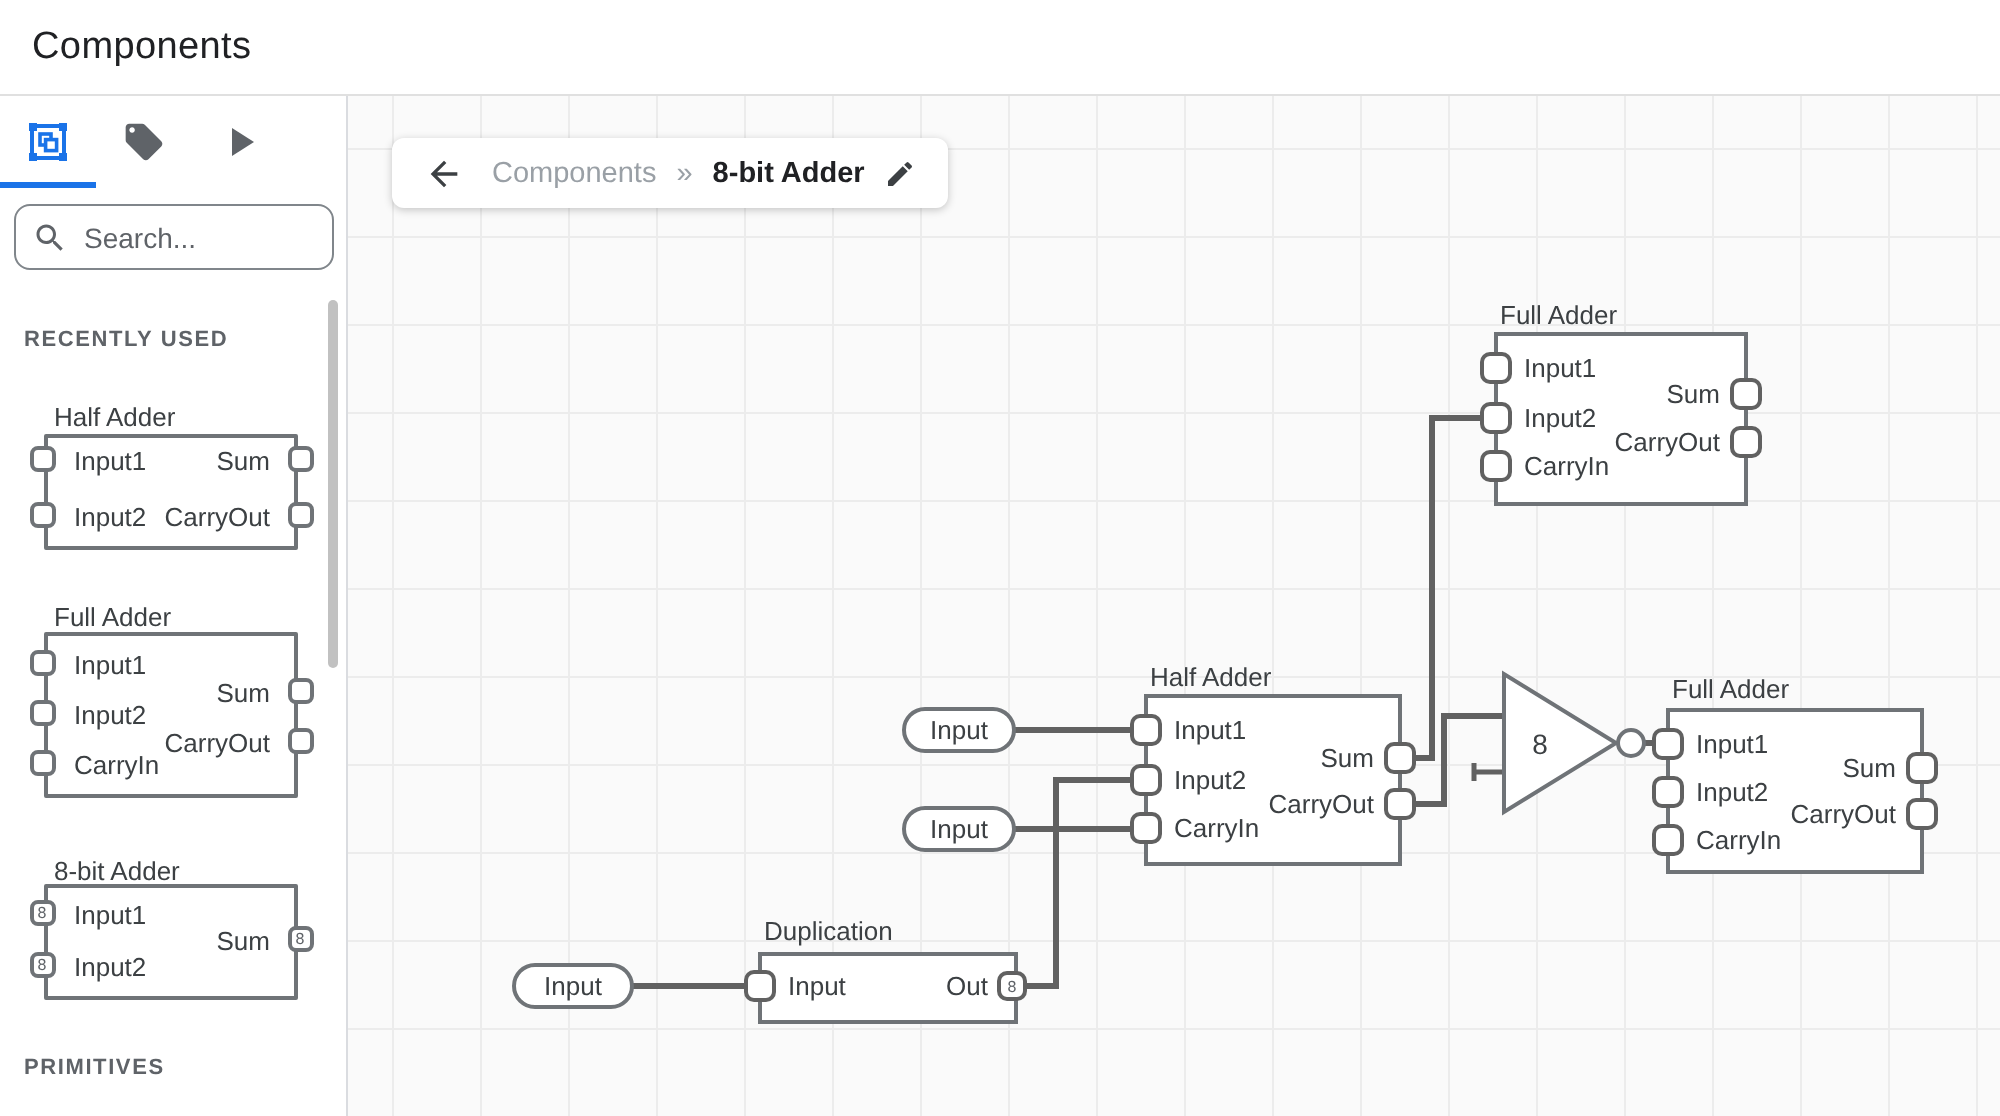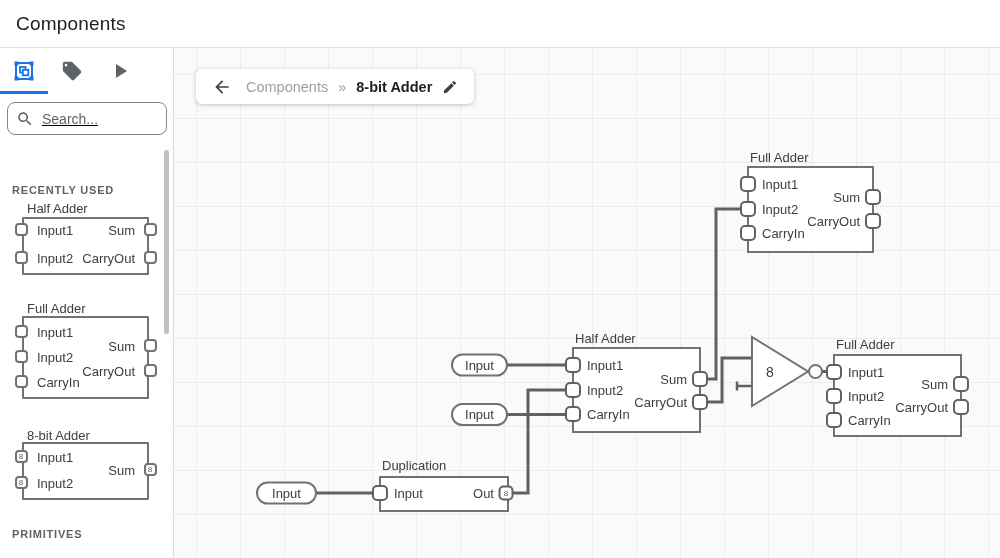--- a/index.html
+++ b/index.html
@@ -17,21 +17,21 @@
   .body { flex:1; display:flex; height:510px; }
 
   
   .sidebar { width:174px; flex:0 0 174px; background:#fff; border-right:1px solid #dadce0;
     position:relative; }
   .tabs { position:absolute; top:0; left:0; width:100%; height:46px; display:flex; }
   .tab { width:48px; height:46px; display:flex; align-items:center; justify-content:center; cursor:pointer; }
   .tab-indicator { position:absolute; top:43px; left:0; width:48px; height:3px; background:#1a73e8; }
 
   .searchbox { position:absolute; top:54px; left:7px; width:160px; height:33px;
-    border:1.5px solid #80868b; border-radius:8px; display:flex; align-items:center; padding:0 8px; background:#fff;text-decoration:underline; }
+    border:1.5px solid #80868b; border-radius:8px; display:flex; align-items:center; padding:0 8px; background:#fff; }
   .searchbox input { border:none; outline:none; width:110px; font-size:14px; color:#3c4043;
     font-family:"Liberation Sans", sans-serif; margin-left:8px; background:transparent; }
   .searchbox input::placeholder { color:#5f6368; }
 
   .section-label { position:absolute; left:12px; font-size:11px; font-weight:bold;
     color:#5f6368; letter-spacing:.8px; }
 
   .card-title { position:absolute; left:27px; font-size:13px; color:#3c4043; }
   .card-box { position:absolute; left:22px; width:127px; border:2px solid #6f7377;
     border-radius:1px; background:#fff; }
@@ -107,21 +107,21 @@
         <div class="tab-indicator"></div>
       </div>
 
       <div class="searchbox">
         <svg width="18" height="18" viewBox="0 0 24 24">
           <path fill="#5f6368" d="M15.5 14h-.79l-.28-.27C15.41 12.59 16 11.11 16 9.5 16 5.91 13.09 3 9.5 3S3 5.91 3 9.5 5.91 16 9.5 16c1.61 0 3.09-.59 4.23-1.57l.27.28v.79l5 4.99L20.49 19l-4.99-5zm-6 0C7.01 14 5 11.99 5 9.5S7.01 5 9.5 5 14 7.01 14 9.5 11.99 14 9.5 14z"></path>
         </svg>
         <input type="text" placeholder="Search..." style="">
       </div>
 
-      <div class="section-label" style="top:116px;margin-top:20px;">RECENTLY USED</div>
+      <div class="section-label" style="top:116px;">RECENTLY USED</div>
 
       <div class="card-title" style="top:153px;">Half Adder</div>
       <div class="card-box" style="top:169px; height:58px;">
         <div class="port left" style="top:3.5px;"></div>
         <div class="port left" style="top:31.5px;"></div>
         <div class="port right" style="top:3.5px;"></div>
         <div class="port right" style="top:31.5px;"></div>
         <div class="plabel l" style="top:5px;">Input1</div>
         <div class="plabel l" style="top:33px;">Input2</div>
         <div class="plabel r" style="top:5px;">Sum</div>

